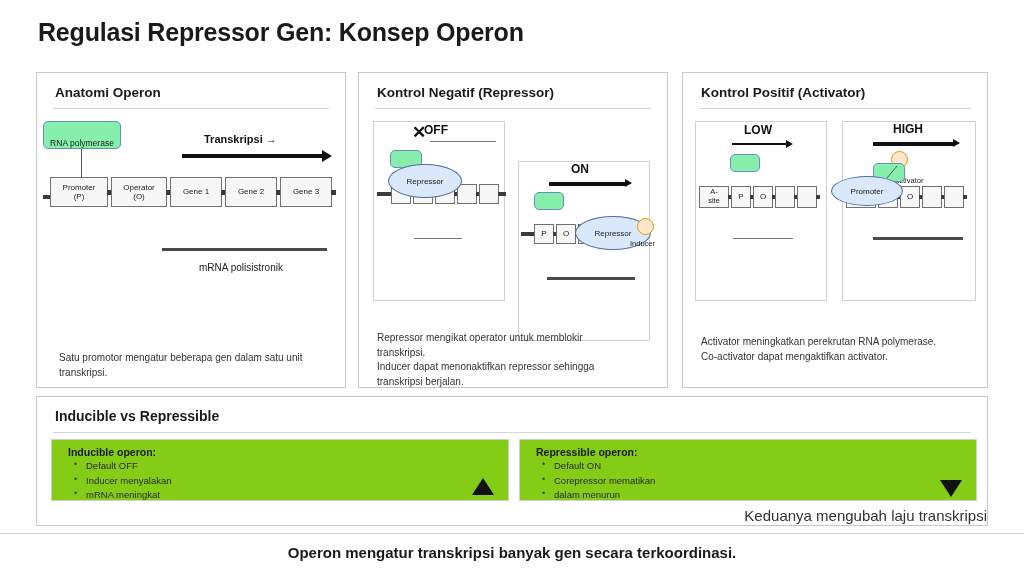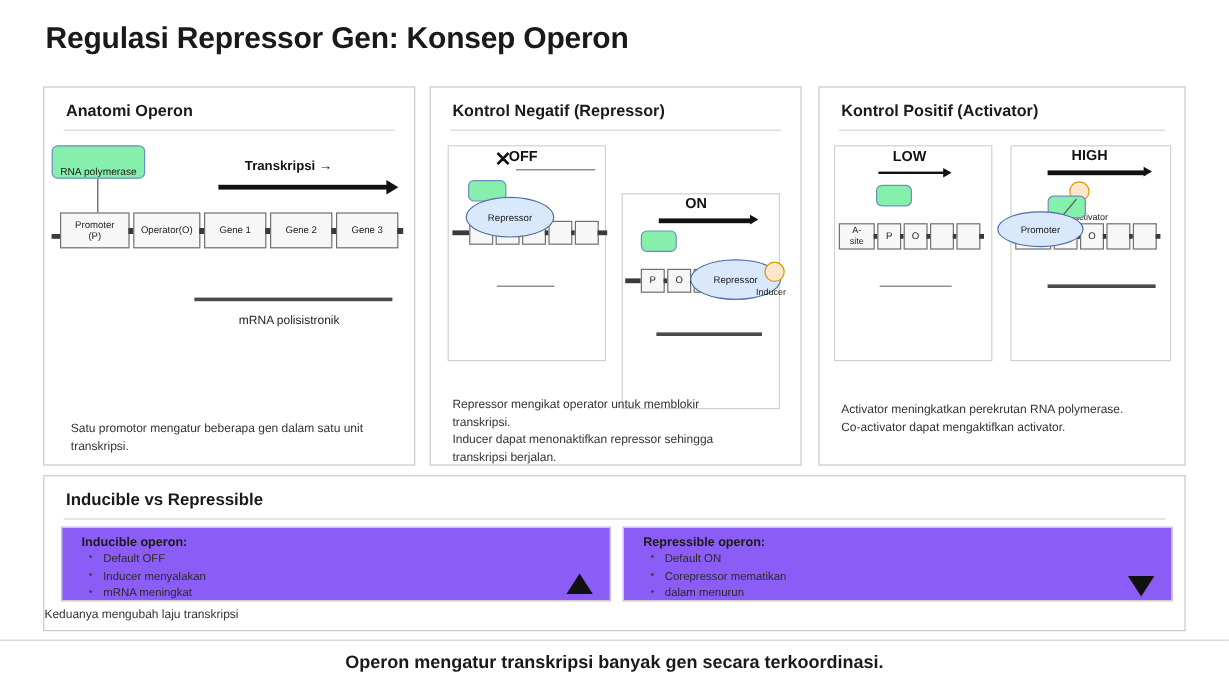--- a/index.html
+++ b/index.html
@@ -84,39 +84,39 @@
   .state-label {
     position: absolute; font-weight: bold; font-size: 12px; color: #111;
   }
   .thin-line { position: absolute; background: #777; height: 1px; }
   .mrna-line { position: absolute; background: #4a4a4a; }
   .sub-card { position: absolute; border: 1px solid #d0d0d0; background: #fff; }
   .x-mark { position: absolute; font-size: 17px; font-weight: bold; color: #111; line-height: 1; }
 
   
   .cmp-card {
-    position: absolute; border: 1px solid #cfcfcf; background: #8b5cf6;
+    position: absolute; border: 1px solid #cfcfcf; background: #84cc16;
   }
   .cmp-head { font-size: 10.5px; font-weight: bold; color: #1a1a1a; }
   .cmp-li { font-size: 9.5px; color: #2a2a2a; position: relative; padding-left: 20px; line-height: 1.55; }
   .cmp-li::before {
     content: "\2022"; position: absolute; left: 8px; top: -1px; color: #444; font-size: 9px;
   }
   .tri-up {
     position: absolute; width: 0; height: 0;
     border-left: 11px solid transparent; border-right: 11px solid transparent;
     border-bottom: 17px solid #111;
   }
   .tri-down {
     position: absolute; width: 0; height: 0;
     border-left: 11px solid transparent; border-right: 11px solid transparent;
     border-top: 17px solid #111;
   }
   .cmp-note {
-    position: absolute; font-size: 10px; color: #333; text-align: left; width: 100%;
+    position: absolute; font-size: 15px; color: #333; text-align: right; width: 100%;
   }
   .footer-rule { position: absolute; height: 1px; background: #d0d0d0; }
   .footer-text {
     position: absolute; width: 100%; text-align: center;
     font-size: 15px; font-weight: bold; color: #1a1a1a;
   }
 </style>
 </head>
 <body>
 
@@ -134,21 +134,21 @@
   <div class="state-label" style="left:167px; top:60px; font-size:11px;">Transkripsi →</div>
   <div class="arrow-shaft" style="left:145px; top:81px; width:142px; height:4px;"></div>
   <div class="arrow-head" style="left:285px; top:77px;"></div>
 
   <div class="dna-strand" style="left:6px; top:122px; width:8px; height:4px;"></div>
   <div class="dna-box thick" style="left:13px; top:104px; width:58px; height:30px; flex-direction:column;">
     <span>Promoter</span>
     <span>(P)</span>
   </div>
   <div class="nub" style="left:70px; top:117px; width:5px; height:5px;"></div>
-  <div class="dna-box thick" style="left:74px; top:104px; width:56px; height:30px; ">
+  <div class="dna-box thick" style="left:74px; top:104px; width:56px; height:30px; flex-direction:column;">
     <span>Operator</span>
     <span>(O)</span>
   </div>
   <div class="nub" style="left:129px; top:117px; width:5px; height:5px;"></div>
   <div class="dna-box thick" style="left:133px; top:104px; width:52px; height:30px;">
     <span>Gene 1</span>
   </div>
   <div class="nub" style="left:184px; top:117px; width:5px; height:5px;"></div>
   <div class="dna-box thick" style="left:188px; top:104px; width:52px; height:30px;">
     <span>Gene 2</span>

